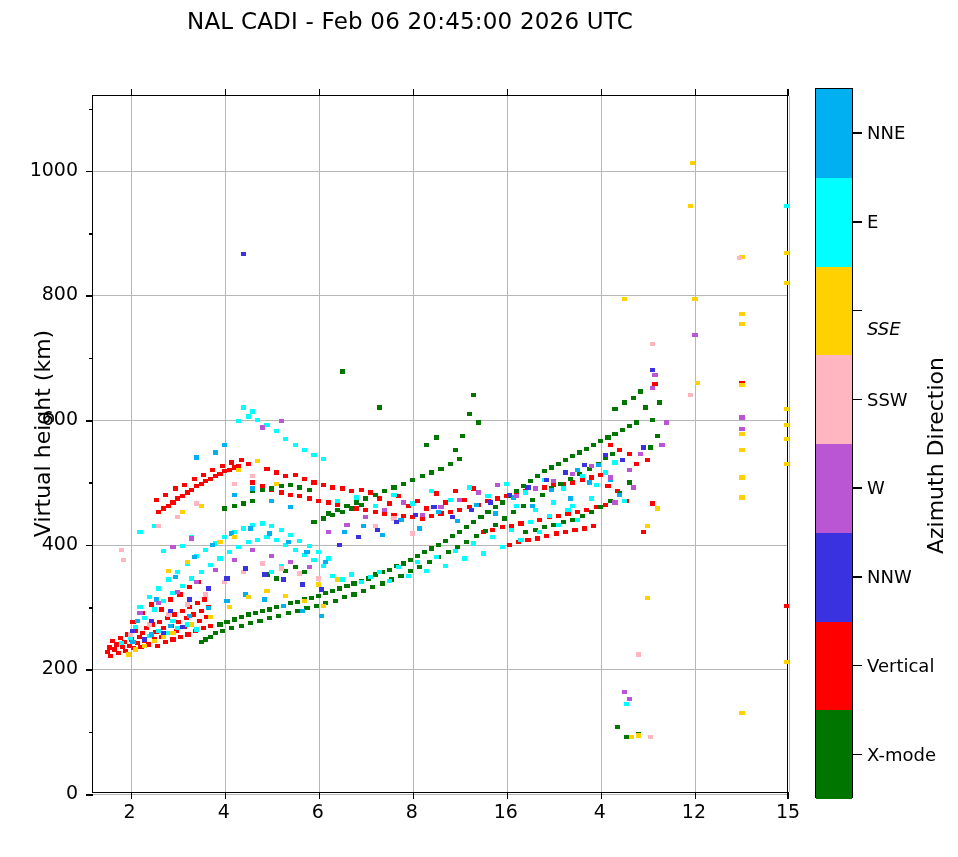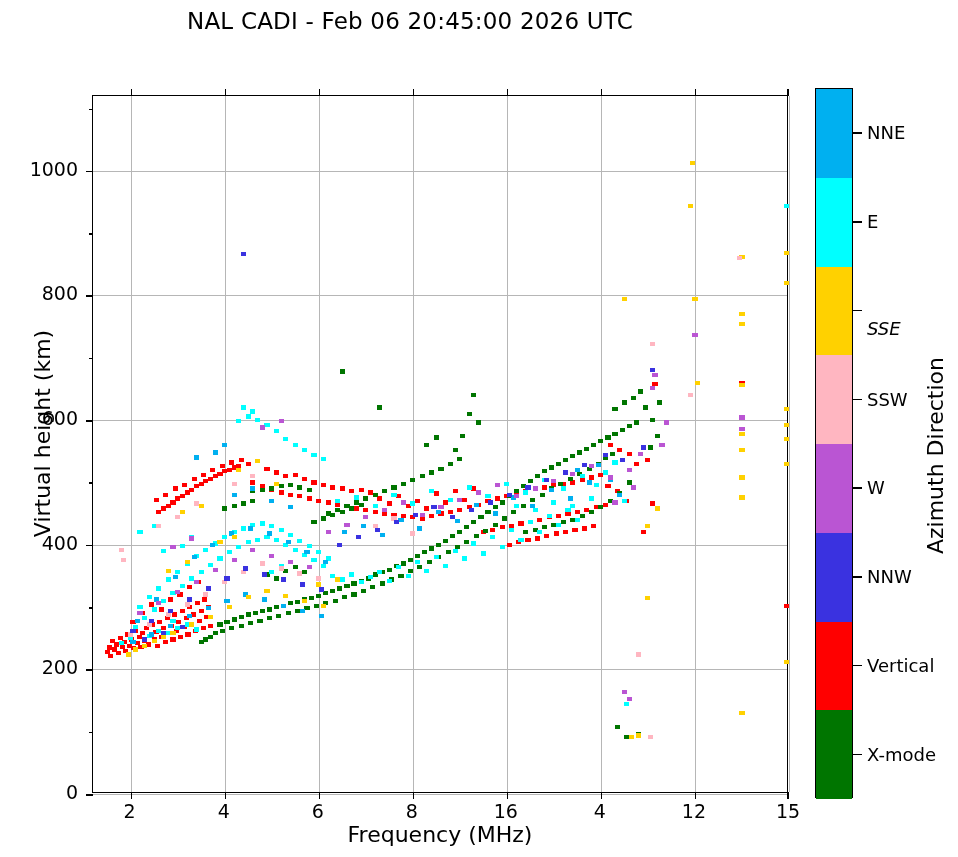--- a/index.html
+++ b/index.html
@@ -811,21 +811,20 @@
       <div class="xlab" style="left: 99.6px;">2</div>
       <div class="xlab" style="left: 193.7px;">4</div>
       <div class="xlab" style="left: 287.7px;">6</div>
       <div class="xlab" style="left: 381.8px;">8</div>
       <div class="xlab" style="left: 475.8px;">16</div>
       <div class="xlab" style="left: 569.9px;">4</div>
       <div class="xlab" style="left: 663.9px;">12</div>
       <div class="xlab" style="left: 758px;">15</div>
     </div>
 
-  <div id="xaxis-title">Frequency (MHz)</div>
   <div id="yaxis-title">Virtual height (km)</div>
 
   <div id="colorbar">
       <div class="cb-band" style="top: 0px; height: 88.75px; background: rgb(0, 176, 240);"></div>
       <div class="cb-band" style="top: 88.75px; height: 88.75px; background: rgb(0, 255, 255);"></div>
       <div class="cb-band" style="top: 177.5px; height: 88.75px; background: rgb(255, 209, 0);"></div>
       <div class="cb-band" style="top: 266.25px; height: 88.75px; background: rgb(255, 182, 193);"></div>
       <div class="cb-band" style="top: 355px; height: 88.75px; background: rgb(186, 85, 211);"></div>
       <div class="cb-band" style="top: 443.75px; height: 88.75px; background: rgb(58, 50, 224);"></div>
       <div class="cb-band" style="top: 532.5px; height: 88.75px; background: rgb(255, 0, 0);"></div>

